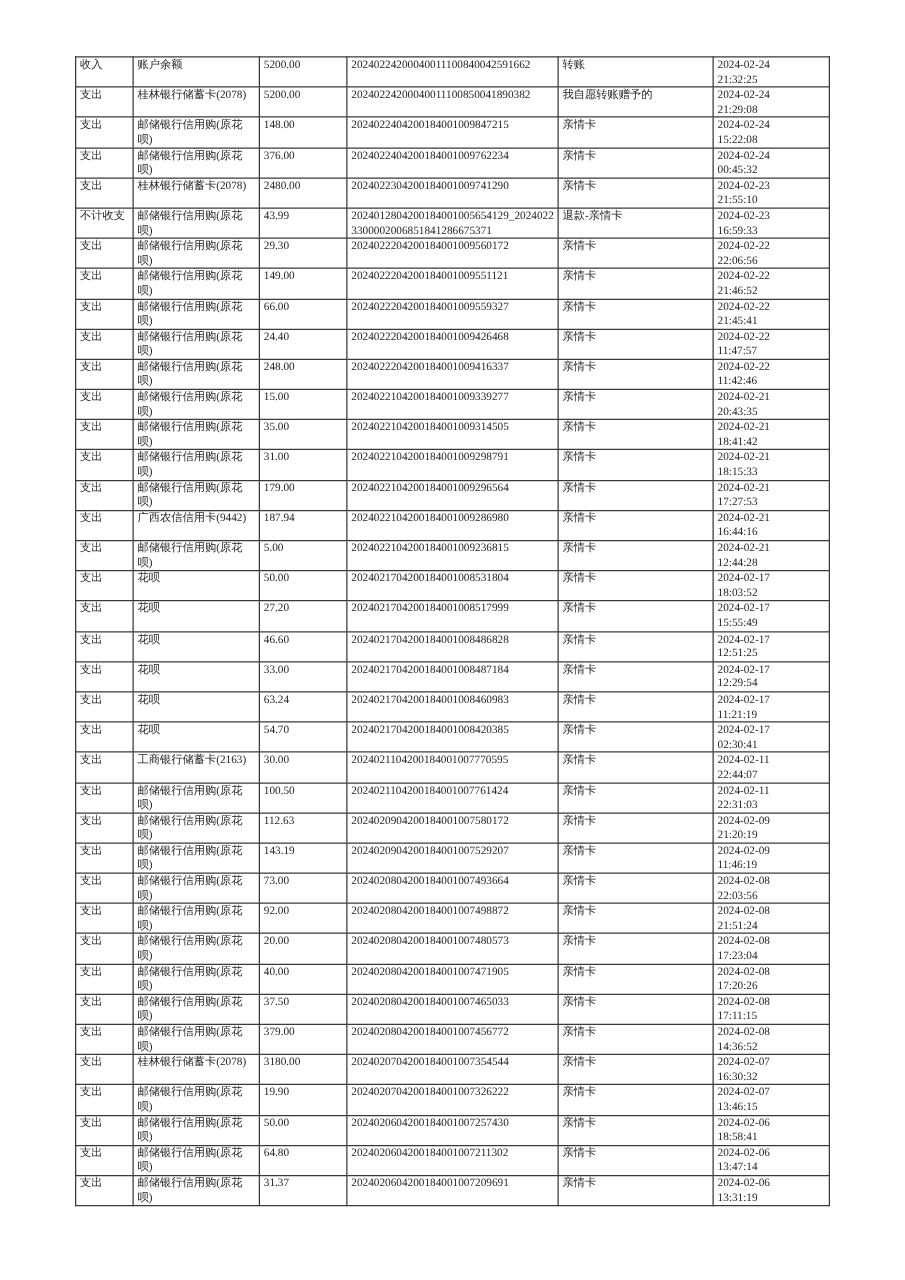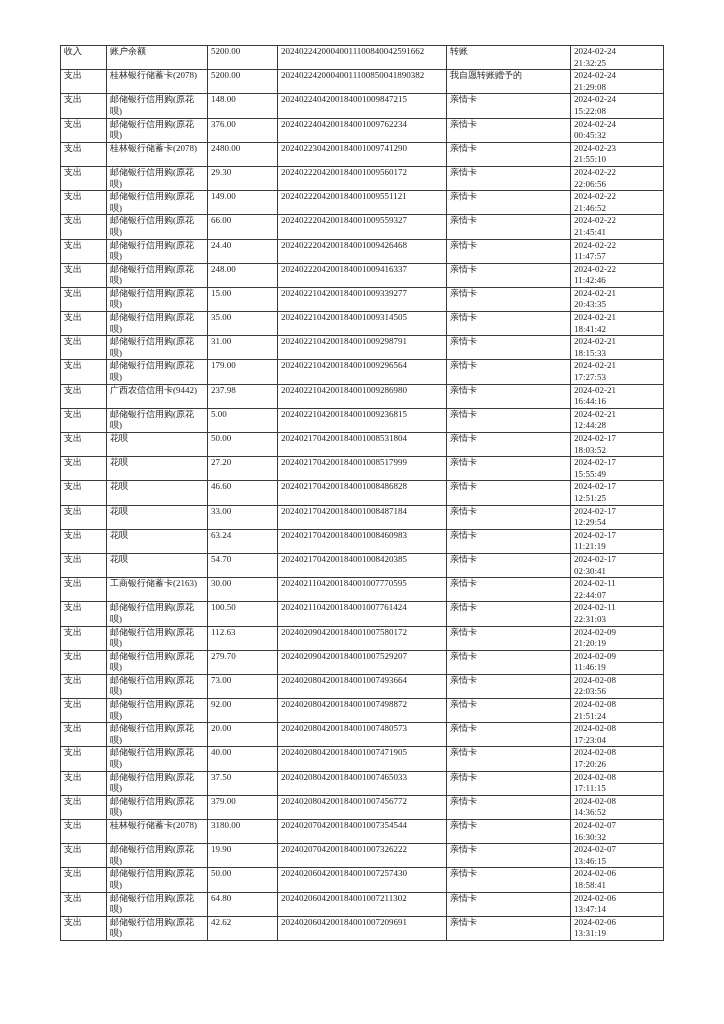--- a/index.html
+++ b/index.html
@@ -96,20 +96,29 @@
         <tr class="txn-row">
           <td class="type-cell">支出</td>
           <td class="account-cell">桂林银行储蓄卡(2078)</td>
           <td class="amount-cell">2480.00</td>
           <td class="transaction-id-cell">2024022304200184001009741290</td>
           <td class="remark-cell">亲情卡</td>
           <td class="datetime-cell">2024-02-23
 21:55:10</td>
         </tr>
         <tr class="txn-row">
+          <td class="type-cell">不计收支</td>
+          <td class="account-cell">邮储银行信用购(原花呗)</td>
+          <td class="amount-cell">43.99</td>
+          <td class="transaction-id-cell">2024012804200184001005654129_20240223300002006851841286675371</td>
+          <td class="remark-cell">退款-亲情卡</td>
+          <td class="datetime-cell">2024-02-23
+16:59:33</td>
+        </tr>
+        <tr class="txn-row">
           <td class="type-cell">支出</td>
           <td class="account-cell">邮储银行信用购(原花呗)</td>
           <td class="amount-cell">29.30</td>
           <td class="transaction-id-cell">2024022204200184001009560172</td>
           <td class="remark-cell">亲情卡</td>
           <td class="datetime-cell">2024-02-22
 22:06:56</td>
         </tr>
         <tr class="txn-row">
           <td class="type-cell">支出</td>
@@ -179,21 +188,21 @@
           <td class="account-cell">邮储银行信用购(原花呗)</td>
           <td class="amount-cell">179.00</td>
           <td class="transaction-id-cell">2024022104200184001009296564</td>
           <td class="remark-cell">亲情卡</td>
           <td class="datetime-cell">2024-02-21
 17:27:53</td>
         </tr>
         <tr class="txn-row">
           <td class="type-cell">支出</td>
           <td class="account-cell">广西农信信用卡(9442)</td>
-          <td class="amount-cell">237.98</td>
+          <td class="amount-cell">187.94</td>
           <td class="transaction-id-cell">2024022104200184001009286980</td>
           <td class="remark-cell">亲情卡</td>
           <td class="datetime-cell">2024-02-21
 16:44:16</td>
         </tr>
         <tr class="txn-row">
           <td class="type-cell">支出</td>
           <td class="account-cell">邮储银行信用购(原花呗)</td>
           <td class="amount-cell">5.00</td>
           <td class="transaction-id-cell">2024022104200184001009236815</td>
@@ -278,21 +287,21 @@
           <td class="account-cell">邮储银行信用购(原花呗)</td>
           <td class="amount-cell">112.63</td>
           <td class="transaction-id-cell">2024020904200184001007580172</td>
           <td class="remark-cell">亲情卡</td>
           <td class="datetime-cell">2024-02-09
 21:20:19</td>
         </tr>
         <tr class="txn-row">
           <td class="type-cell">支出</td>
           <td class="account-cell">邮储银行信用购(原花呗)</td>
-          <td class="amount-cell">279.70</td>
+          <td class="amount-cell">143.19</td>
           <td class="transaction-id-cell">2024020904200184001007529207</td>
           <td class="remark-cell">亲情卡</td>
           <td class="datetime-cell">2024-02-09
 11:46:19</td>
         </tr>
         <tr class="txn-row">
           <td class="type-cell">支出</td>
           <td class="account-cell">邮储银行信用购(原花呗)</td>
           <td class="amount-cell">73.00</td>
           <td class="transaction-id-cell">2024020804200184001007493664</td>
@@ -377,21 +386,21 @@
           <td class="account-cell">邮储银行信用购(原花呗)</td>
           <td class="amount-cell">64.80</td>
           <td class="transaction-id-cell">2024020604200184001007211302</td>
           <td class="remark-cell">亲情卡</td>
           <td class="datetime-cell">2024-02-06
 13:47:14</td>
         </tr>
         <tr class="txn-row">
           <td class="type-cell">支出</td>
           <td class="account-cell">邮储银行信用购(原花呗)</td>
-          <td class="amount-cell">42.62</td>
+          <td class="amount-cell">31.37</td>
           <td class="transaction-id-cell">2024020604200184001007209691</td>
           <td class="remark-cell">亲情卡</td>
           <td class="datetime-cell">2024-02-06
 13:31:19</td>
         </tr>
       </tbody>
   </table>
 </div>
 
 </body></html>

